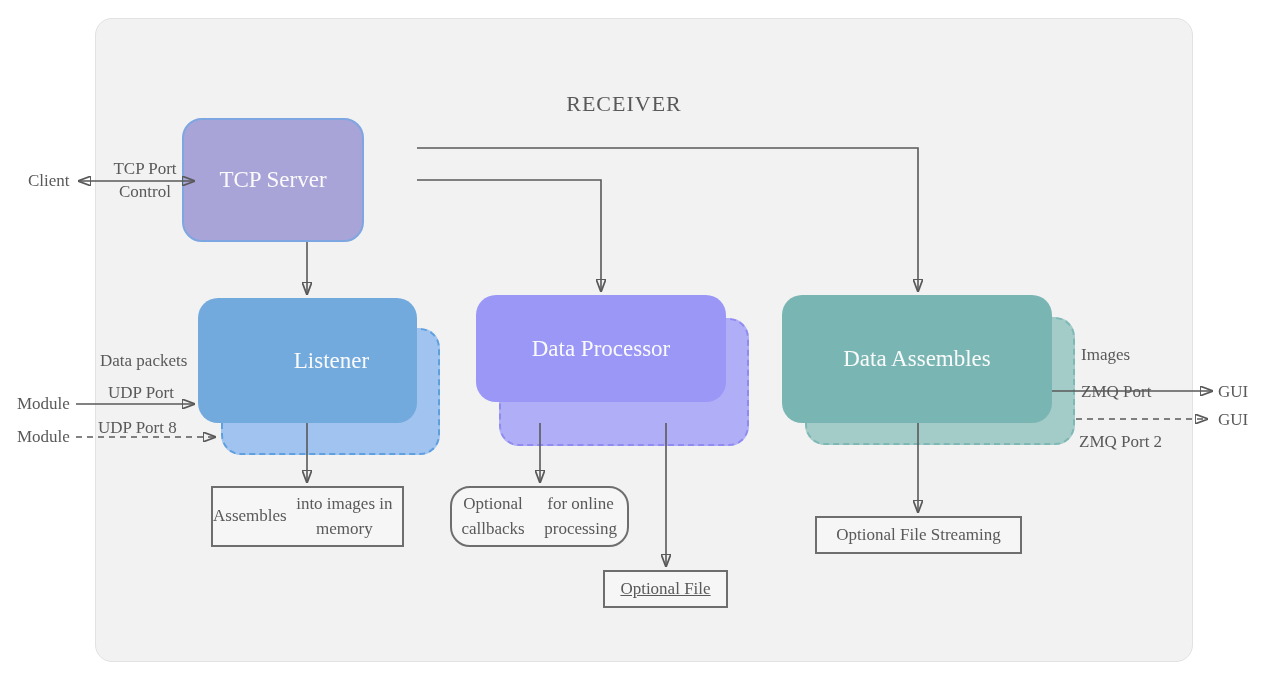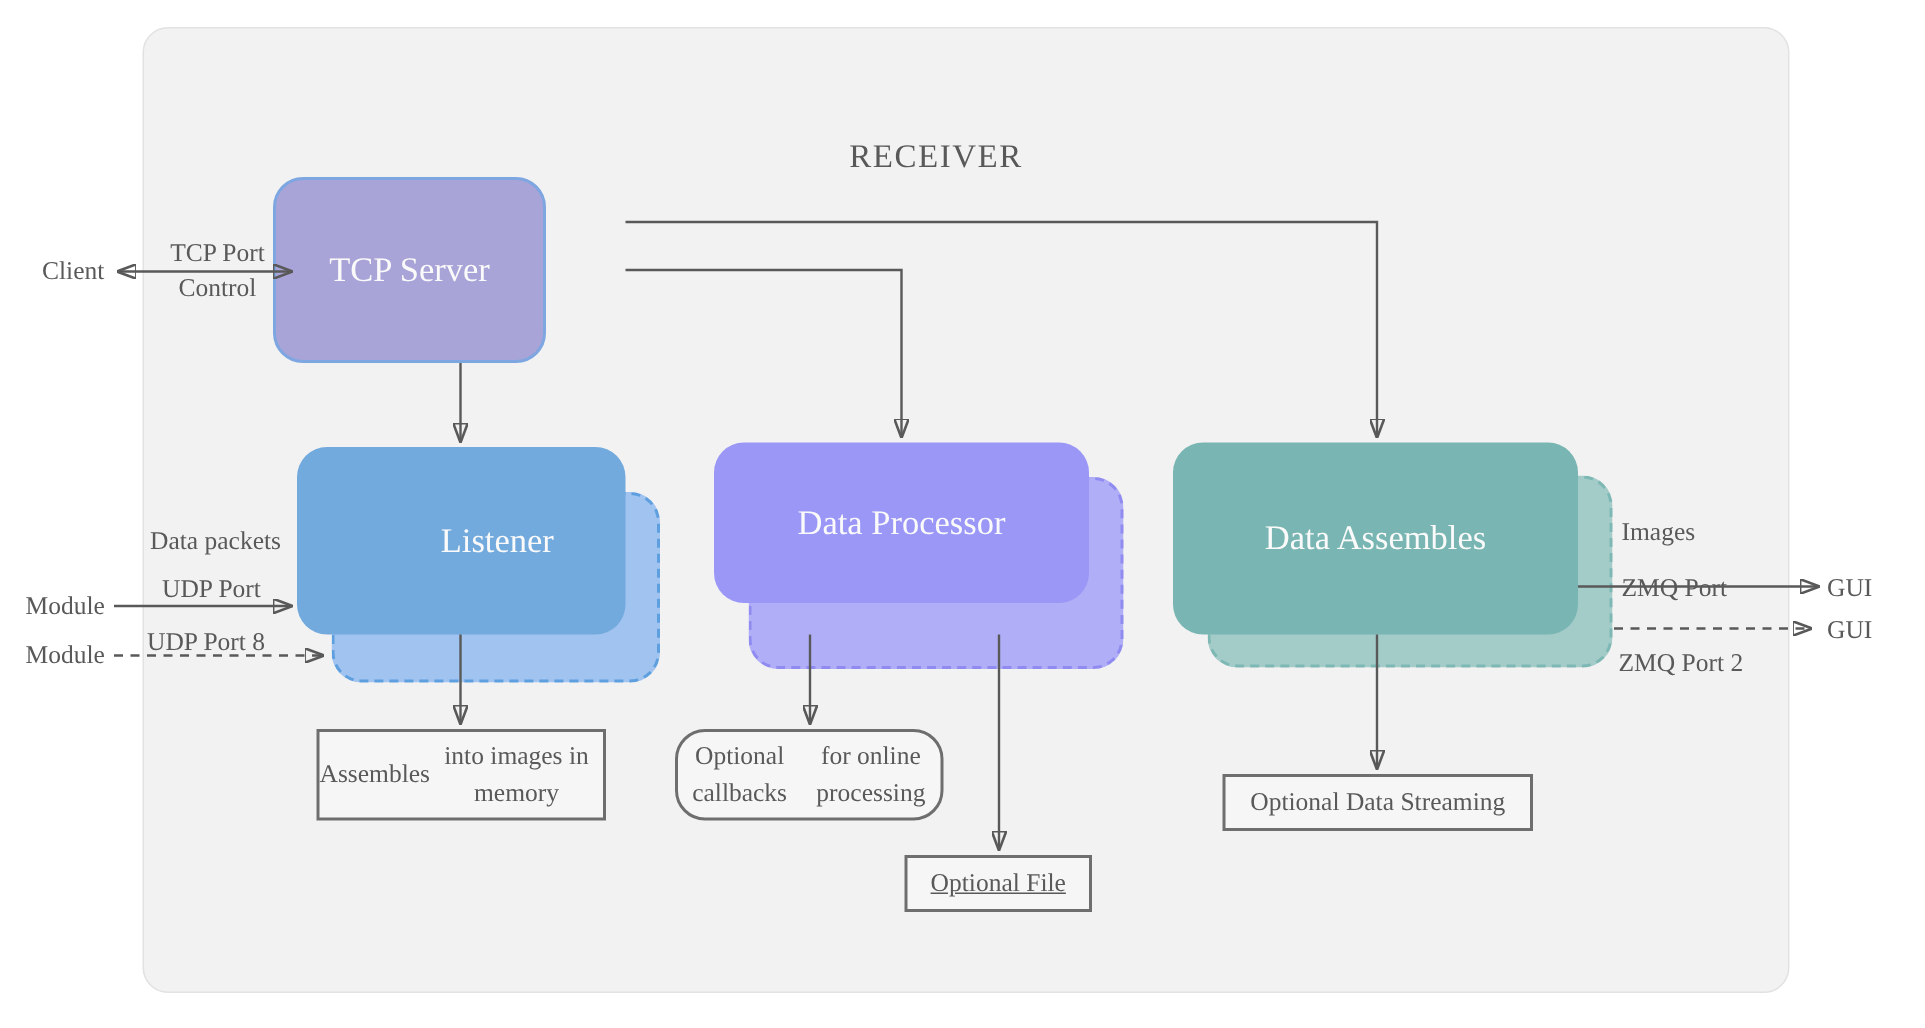--- a/index.html
+++ b/index.html
@@ -78,21 +78,21 @@
     <span>into images in memory</span>
   </div>
   <div class="note note-callbacks">
     <span>Optional callbacks</span>
     <span>for online processing</span>
   </div>
   <div class="note note-file">
     <span>Optional File</span>
   </div>
   <div class="note note-streaming">
-    <span>Optional Data Streaming</span>
+    <span>Optional File Streaming</span>
   </div>
 
   <span class="lbl" style="left:28px;top:171px;">Client</span>
   <span class="lbl ctr" style="left:100px;top:159px;width:90px;">TCP Port</span>
   <span class="lbl ctr" style="left:100px;top:182px;width:90px;">Control</span>
   <span class="lbl" style="left:100px;top:351px;">Data packets</span>
   <span class="lbl" style="left:17px;top:394px;">Module</span>
   <span class="lbl" style="left:108px;top:383px;">UDP Port</span>
   <span class="lbl" style="left:17px;top:427px;">Module</span>
   <span class="lbl" style="left:98px;top:418px;">UDP Port 8</span>

